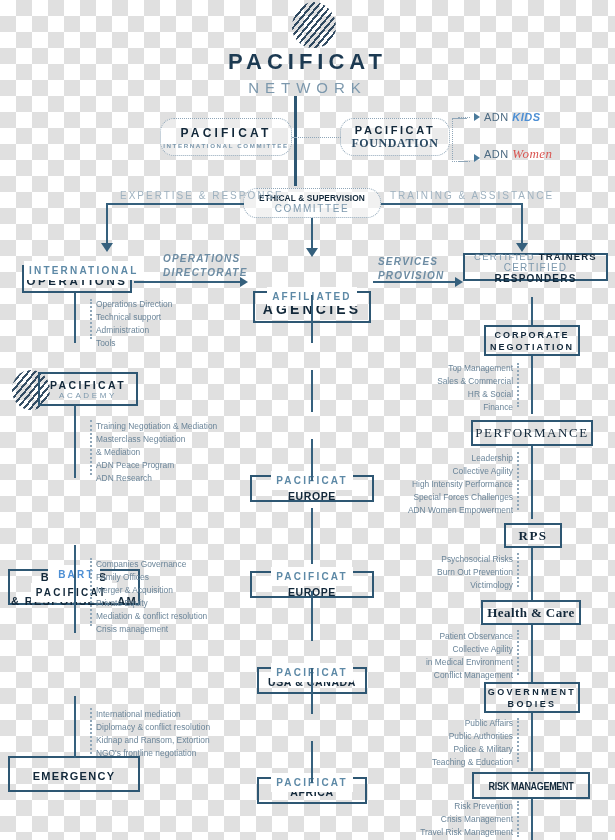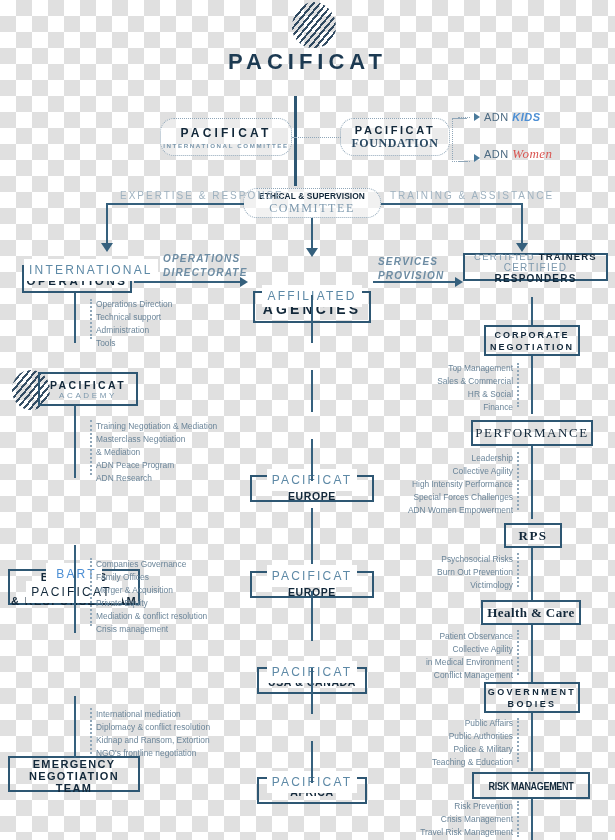--- a/index.html
+++ b/index.html
@@ -47,22 +47,22 @@
   }
   .b-main{font-weight:bold;color:#12283a;}
   .b-sub{color:#7c98ad;}
 
   
   .notch{position:relative;}
   .notch .cap{
     position:absolute;top:-7px;left:0;right:0;text-align:center;
   }
   .notch .cap span{
-    background:#fff;padding:4px 5px;font-size:12px;letter-spacing:2.2px;
-    color:#5d89a6;font-weight:normal;
+    background:#fff;padding:4px 5px;font-size:10px;letter-spacing:2.2px;
+    color:#5d89a6;font-weight:bold;
   }
 
   
   .dotbox{
     box-sizing:border-box;border:1px dotted #8fa6b8;border-radius:14px;
     background:rgba(255,255,255,.35);
     display:flex;flex-direction:column;justify-content:center;text-align:center;
   }
 
   
@@ -102,20 +102,21 @@
   .adn .w{color:#d9534f;font-family:"Liberation Serif",serif;font-style:italic;font-size:13px;}
   .adn .base{font-family:"Liberation Sans",sans-serif;color:#4c6a82;}
 </style>
 </head>
 <body>
 
 <div class="abs" id="top-logo"></div>
 
 <div class="abs" id="title-block">
   <div id="main-title">PACIFICAT</div>
+  <div id="main-sub">NETWORK</div>
 </div>
 
 <div class="abs vline-thick" style="left:294px;top:96px;height:90px;"></div>
 
 <div class="abs dotbox" id="t1-left" style="left:160px;top:118px;width:132px;height:38px;">
   <div class="b-main" style="font-size:12px;letter-spacing:3.2px;">PACIFICAT</div>
   <div class="b-sub" style="font-size:6.2px;letter-spacing:1.6px;font-weight:bold;margin-top:2px;">INTERNATIONAL COMMITTEE</div>
 </div>
 
 <div class="abs dotbox" id="t1-right" style="left:340px;top:118px;width:110px;height:38px;">
@@ -142,21 +143,21 @@
   <div class="dotted-h" style="width:12px;"></div>
   <div class="arrow-r-sm"></div>
   <div class="adn">
     <span class="base">ADN</span>
     <span class="w">Women</span>
   </div>
 </div>
 
 <div class="abs dotbox" id="committee" style="left:243px;top:188px;width:138px;height:30px;background:rgba(255,255,255,.55);">
   <div class="b-main" style="font-size:8.4px;letter-spacing:.1px;">ETHICAL &amp; SUPERVISION</div>
-  <div class="b-sub" style="font-size:12px;letter-spacing:1.6px;font-family:Liberation Serif, serif;">COMMITTEE</div>
+  <div class="b-sub" style="font-size:10px;letter-spacing:1.6px;">COMMITTEE</div>
 </div>
 
 <div class="abs flowlabel" style="left:120px;top:189px;width:170px;">EXPERTISE &amp; RESPONSE</div>
 <div class="abs hline" style="left:106px;top:203px;width:138px;"></div>
 <div class="abs vline" style="left:106px;top:203px;height:42px;"></div>
 <div class="abs arrow-d" style="left:101px;top:243px;"></div>
 
 <div class="abs flowlabel" style="left:390px;top:189px;width:180px;">TRAINING &amp; ASSISTANCE</div>
 <div class="abs hline" style="left:381px;top:203px;width:142px;"></div>
 <div class="abs vline" style="left:521px;top:203px;height:42px;"></div>
@@ -240,21 +241,20 @@
   <div>Companies Governance</div>
   <div>Family Offices</div>
   <div>Merger &amp; Acquisition</div>
   <div>Private Equity</div>
   <div>Mediation &amp; conflict resolution</div>
   <div>Crisis management</div>
 </div>
 
 <div class="abs box notch" id="ent-box" style="left:8px;top:660px;width:132px;height:36px;">
   <div class="b-main" style="font-size:11px;letter-spacing:1.3px;margin-top:4px;">EMERGENCY</div>
-  <div class="b-main" style="font-size:11px;letter-spacing:1.3px;">NEGOTIATION TEAM</div>
 </div>
 <div class="abs vline" style="left:74px;top:696px;height:62px;"></div>
 <div class="abs tick-rail" style="left:90px;top:708px;height:46px;"></div>
 <div class="abs blist" style="left:96px;top:708px;">
   <div>International mediation</div>
   <div>Diplomacy &amp; conflict resolution</div>
   <div>Kidnap and Ransom, Extortion</div>
   <div>NGO's frontline negotiation</div>
 </div>
 

